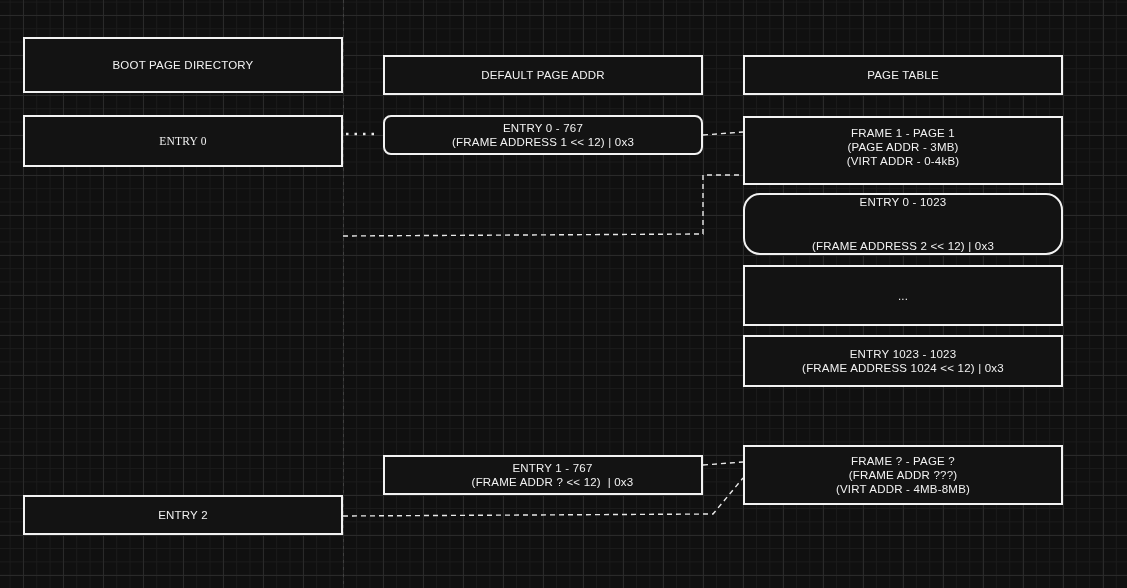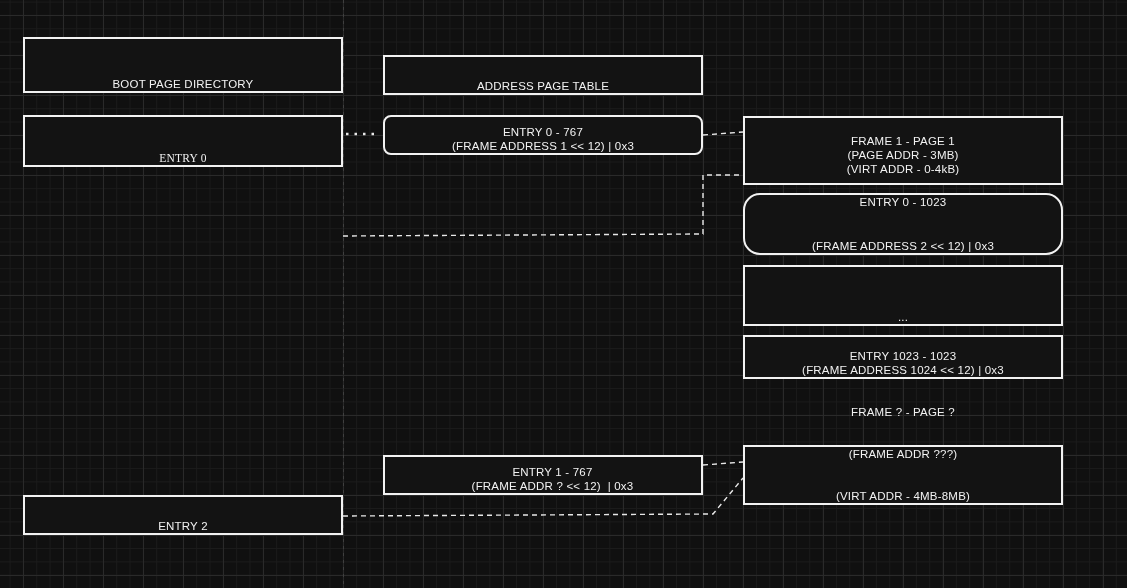--- a/index.html
+++ b/index.html
@@ -34,26 +34,26 @@
     z-index: 2;
     box-sizing: border-box;
     background: #131313;
     border: 2px solid #f2f2f2;
     color: #f2f2f2;
     font-size: 11.5px;
     letter-spacing: 0.2px;
     display: flex;
     flex-direction: column;
     align-items: center;
-    justify-content: flex-end;
+    justify-content: center;
     text-align: center;
     line-height: 14px;
   }
   .node .box-line { white-space: pre-wrap; }
-  .node.top-align { justify-content: center; padding-top: 8px; }
+  .node.top-align { justify-content: flex-start; padding-top: 8px; }
   .gap-above { margin-top: 30px; }
 
   
   .x-left   { left: 23px;  width: 320px; }
   .x-mid    { left: 383px; width: 320px; }
   .x-right  { left: 743px; width: 320px; }
 </style>
 </head>
 <body>
 
@@ -81,53 +81,56 @@
   <div class="node x-left" style="top:115px; height:52px;font-family:Liberation Serif, serif;">
     <div class="box-line">ENTRY 0</div>
   </div>
 
 
   <div class="node x-left" style="top:495px; height:40px;">
     <div class="box-line">ENTRY 2</div>
   </div>
 
   <div class="node x-mid" style="top:55px; height:40px;">
-    <div class="box-line">ADDRESS PAGE TABLE</div>
+    <div class="box-line">DEFAULT PAGE ADDR</div>
   </div>
 
   <div class="node x-mid" style="top:115px; height:40px;border-radius:8px;">
     <div class="box-line">ENTRY 0 - 767</div>
     <div class="box-line">(FRAME ADDRESS 1 &lt;&lt; 12) | 0x3</div>
   </div>
 
   <div class="node x-mid" style="top:455px; height:40px;padding-left:19px;">
     <div class="box-line">ENTRY 1 - 767</div>
     <div class="box-line">(FRAME ADDR ? &lt;&lt; 12)  | 0x3</div>
   </div>
 
+  <div class="node x-right" style="top:55px; height:40px;">
+    <div class="box-line">PAGE TABLE</div>
+  </div>
 
   <div class="node x-right top-align" style="top:116px; height:69px;">
     <div class="box-line">FRAME 1 - PAGE 1</div>
     <div class="box-line">(PAGE ADDR - 3MB)</div>
     <div class="box-line">(VIRT ADDR - 0-4kB)</div>
   </div>
 
   <div class="node x-right" style="top:193px; height:62px;border-radius:17px;">
     <div class="box-line">ENTRY 0 - 1023</div>
     <div class="box-line gap-above">(FRAME ADDRESS 2 &lt;&lt; 12) | 0x3</div>
   </div>
 
   <div class="node x-right" style="top:265px; height:61px;">
     <div class="box-line">...</div>
   </div>
 
-  <div class="node x-right" style="top:335px; height:44px;">
+  <div class="node x-right" style="top:335px; height:52px;">
     <div class="box-line">ENTRY 1023 - 1023</div>
     <div class="box-line">(FRAME ADDRESS 1024 &lt;&lt; 12) | 0x3</div>
   </div>
 
-  <div class="node x-right" style="top:445px; height:60px;gap:28px;">
+  <div class="node x-right" style="top:445px; height:60px;">
     <div class="box-line">FRAME ? - PAGE ?</div>
     <div class="box-line">(FRAME ADDR ???)</div>
     <div class="box-line">(VIRT ADDR - 4MB-8MB)</div>
   </div>
 
 </div>
 
 </body></html>

